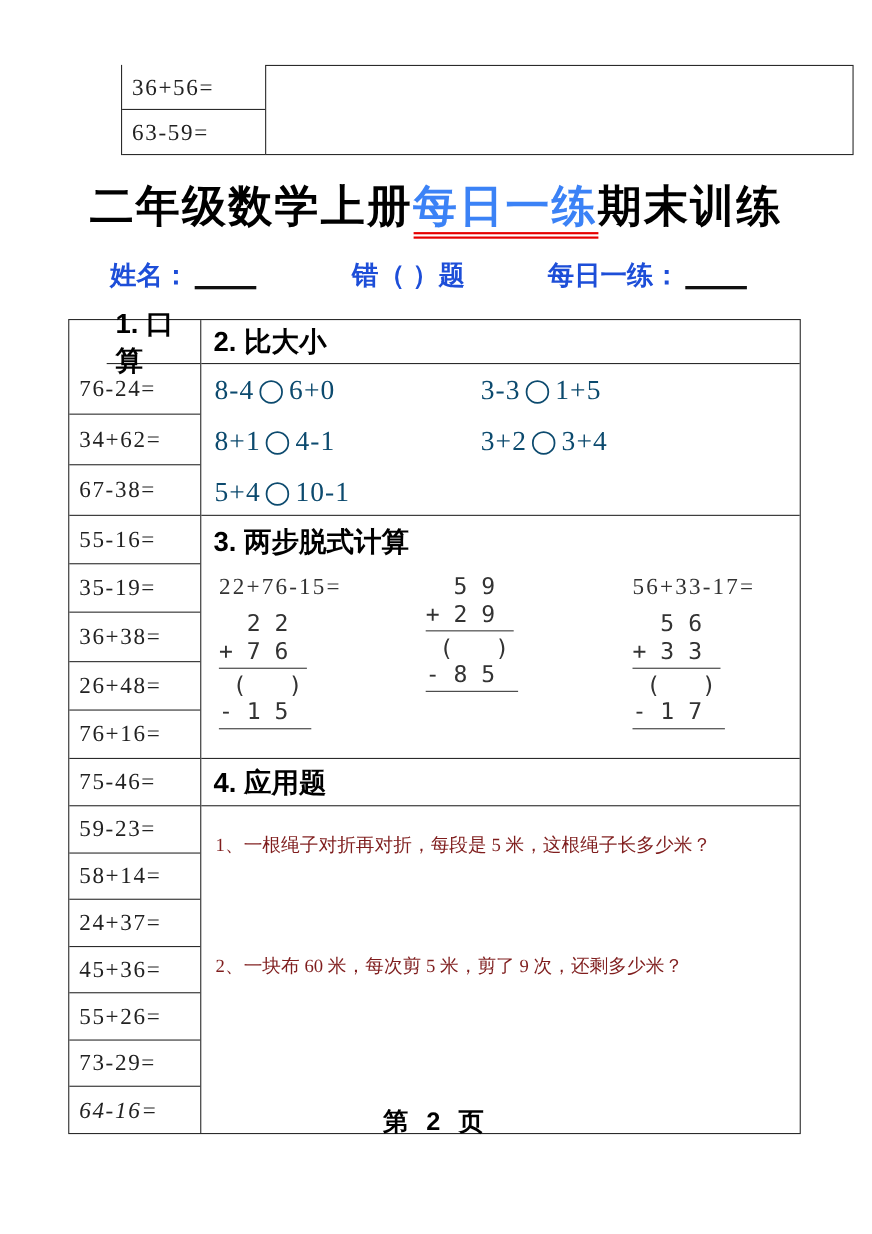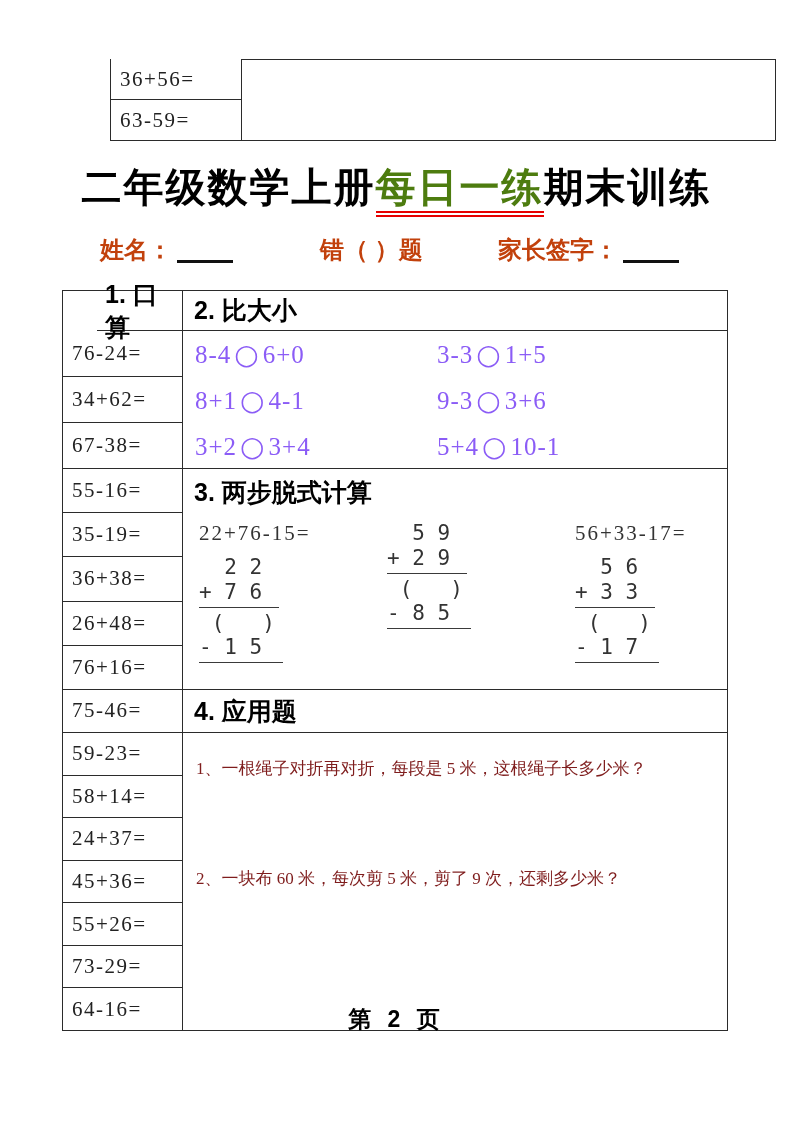--- a/index.html
+++ b/index.html
@@ -12,43 +12,43 @@
   
   .top-table { position:absolute; left:62px; top:59px; width:666px; height:82px; display:flex;margin-left:48px; }
   .tt-left { width:131px; display:flex; flex-direction:column; border-left:1.6px solid #2b2b2b; }
   .tt-row { flex:1; border-bottom:1.6px solid #2b2b2b; font-size:21px; letter-spacing:1.5px;
             display:flex; align-items:center; padding-left:9px; color:#222; }
   .tt-right { flex:1; border:1.6px solid #2b2b2b; }
   
   .title { position:absolute; left:0; top:160px; width:100%; text-align:center;
            font-size:40px; font-weight:900; letter-spacing:2px; color:#000;
            font-family:"Liberation Serif","DejaVu Serif",serif; }
-  .title .hl { color:#4d7c0f; border-bottom:6px double #e60000; padding-bottom:1px;text-align:center; }
+  .title .hl { color:#3b82f6; border-bottom:6px double #e60000; padding-bottom:1px;text-align:center; }
   
   .info { position:absolute; top:234px; font-size:24px; font-weight:bold;
-          font-family:"Liberation Sans","DejaVu Sans",sans-serif; color:#c2410c; }
+          font-family:"Liberation Sans","DejaVu Sans",sans-serif; color:#1d4ed8; }
   .info-name { left:100px; }  .info-wrong { left:320px; }  .info-sign { left:498px; }
   .blank { display:inline-block; width:56px; height:26px; border-bottom:3px solid #111;
            vertical-align:-5px; margin-left:5px; }
   
   .main-table { position:absolute; left:62px; top:290px; width:666px; height:741px;
                 display:flex; border:1.6px solid #2b2b2b; }
   .ml { width:131px; border-right:1.6px solid #2b2b2b; display:flex; flex-direction:column; }
   .hdr { font-family:"Liberation Sans","DejaVu Sans",sans-serif; font-weight:bold;
          font-size:25px; color:#000; }
   .ml-h { height:40px; border-bottom:1.6px solid #2b2b2b; display:flex; align-items:center; padding-left:8px;margin-left:34px; }
   .orow { border-bottom:1.6px solid #2b2b2b; font-size:21px; letter-spacing:1.5px; color:#222;
           display:flex; align-items:center; padding-left:9px; }
   .g1 { height:46px; } .g2 { height:44.2px; } .g3 { height:43px; } .g4 { flex:1; }
-  .orow:last-child { border-bottom:none; }
+  .orow:last-child { border-bottom:none;font-style:italic; }
   .mr { flex:1; display:flex; flex-direction:column; }
   .mr-h { height:40px; border-bottom:1.6px solid #2b2b2b; display:flex; align-items:center; padding-left:11px; }
   .cellA { height:138px; border-bottom:1.6px solid #2b2b2b; display:grid;
            grid-template-columns:242px 1fr; align-items:center; padding-left:12px;
-           font-size:25px; letter-spacing:1px; color:#8b5cf6; }
+           font-size:25px; letter-spacing:1px; color:#0c4a6e; }
   .circ { font-family:"DejaVu Sans",sans-serif; font-size:28px; margin:0 3px;
           position:relative; top:1px; font-weight:normal; }
   .cellB { height:221px; border-bottom:1.6px solid #2b2b2b; }
   .secB-h { padding:7px 0 0 11px; }
   .vwrap { display:flex; padding-left:16px; gap:36px; margin-top:12px; }
   .vblock { width:152px; font-size:21px; color:#333; }
   .veq { letter-spacing:2px; margin-bottom:9px; white-space:pre; }
   .vpre { font-family:"DejaVu Sans Mono","Liberation Mono",monospace; white-space:pre;
           line-height:1.18; font-size:21px; }
   .vseg  { width:80px; border-bottom:1.8px solid #3a3a3a; padding-bottom:2px; }
@@ -71,21 +71,21 @@
       <div class="tt-row">36+56=</div>
       <div class="tt-row">63-59=</div>
     </div>
     <div class="tt-right"></div>
   </div>
 
   <div class="title"><span>二年级数学上册</span><span class="hl">每日一练</span><span>期末训练</span></div>
 
   <div class="info info-name"><span>姓名：</span><span class="blank"></span></div>
   <div class="info info-wrong">错（  ）题</div>
-  <div class="info info-sign"><span>家长签字：</span><span class="blank"></span></div>
+  <div class="info info-sign"><span>每日一练：</span><span class="blank"></span></div>
 
   <div class="main-table">
 
     <div class="ml">
       <div class="ml-h hdr">1. 口算</div>
       <div class="orow g1">76-24=</div>
       <div class="orow g1">34+62=</div>
       <div class="orow g1">67-38=</div>
       <div class="orow g2">55-16=</div>
       <div class="orow g2">35-19=</div>
@@ -103,21 +103,20 @@
     </div>
 
     <div class="mr">
 
       <div class="mr-h hdr">2. 比大小</div>
 
       <div class="cellA">
         <div><span>8-4</span><span class="circ">○</span><span>6+0</span></div>
         <div><span>3-3</span><span class="circ">○</span><span>1+5</span></div>
         <div><span>8+1</span><span class="circ">○</span><span>4-1</span></div>
-        <div><span>9-3</span><span class="circ">○</span><span>3+6</span></div>
         <div><span>3+2</span><span class="circ">○</span><span>3+4</span></div>
         <div><span>5+4</span><span class="circ">○</span><span>10-1</span></div>
       </div>
 
       <div class="cellB">
         <div class="secB-h hdr">3. 两步脱式计算</div>
         <div class="vwrap">
 
           <div class="vblock">
             <div class="veq">22+76-15=</div>

